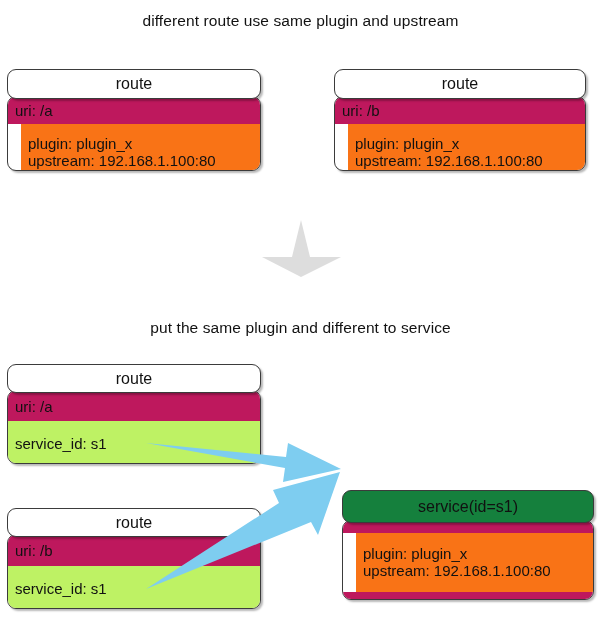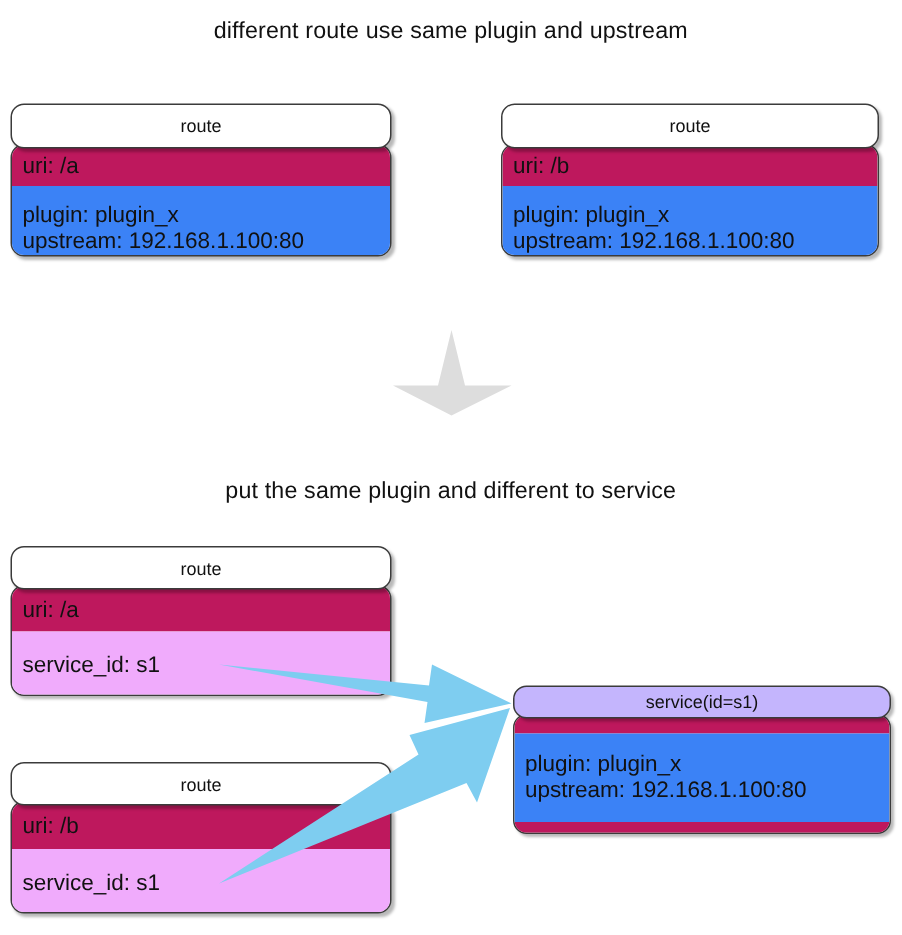--- a/index.html
+++ b/index.html
@@ -40,51 +40,51 @@
     box-sizing: border-box;
     border: 1.3px solid #3b3b3b;
     border-radius: 9px;
     background: #ffffff;
     box-shadow: 2px 2px 2px rgba(0,0,0,0.28);
   }
   .node-header {
     display: flex;
     align-items: center;
     justify-content: center;
-    font-size: 12px;
+    font-size: 16px;
     color: #111111;
     position: relative;
     z-index: 2;
   }
   .node-body {
     position: relative;
     margin-top: -3px;
     overflow: hidden;
     z-index: 1;
   }
   .row {
     font-size: 15px;
     color: #111111;
     padding: 0 7px;
     display: flex;
     align-items: center;
     white-space: nowrap;
   }
-  .row.blue  { background: #f0abfc; }
+  .row.blue  { background: #bef264; }
   .row.white { background: #be185d; }
   .stack {
     display: flex;
     flex-direction: column;
     justify-content: center;
     white-space: nowrap;
     font-size: 15px;
     color: #111111;
     padding: 4px 7px 5px 7px;
   }
-  .stack.pink { background: #3b82f6; }
+  .stack.pink { background: #f97316; margin-left: 13px; }
 
   
   .arrow-layer {
     position: absolute;
     left: 0;
     top: 0;
     width: 601px;
     height: 623px;
     pointer-events: none;
     z-index: 5;
@@ -135,21 +135,21 @@
 
   <div class="node" style="left:7px; top:508px; width:254px;">
     <div class="node-header" style="height:29px;">route</div>
     <div class="node-body" style="height:75px;">
       <div class="row white" style="height:31px;">uri: /b</div>
       <div class="row blue" style="height:44px;">service_id: s1</div>
     </div>
   </div>
 
   <div class="node" style="left:342px; top:457px; width:252px;">
-    <div class="node-header" style="height:22px; background:#c4b5fd;">service(id=s1)</div>
+    <div class="node-header" style="height:33px; background:#15803d;margin-top:33px;">service(id=s1)</div>
     <div class="node-body" style="height:80px;">
       <div class="row white" style="height:12px;"></div>
       <div class="stack pink" style="height:50px;">
         <span>plugin: plugin_x</span>
         <span>upstream: 192.168.1.100:80</span>
       </div>
       <div class="row white" style="height:16px;"></div>
     </div>
   </div>
 

